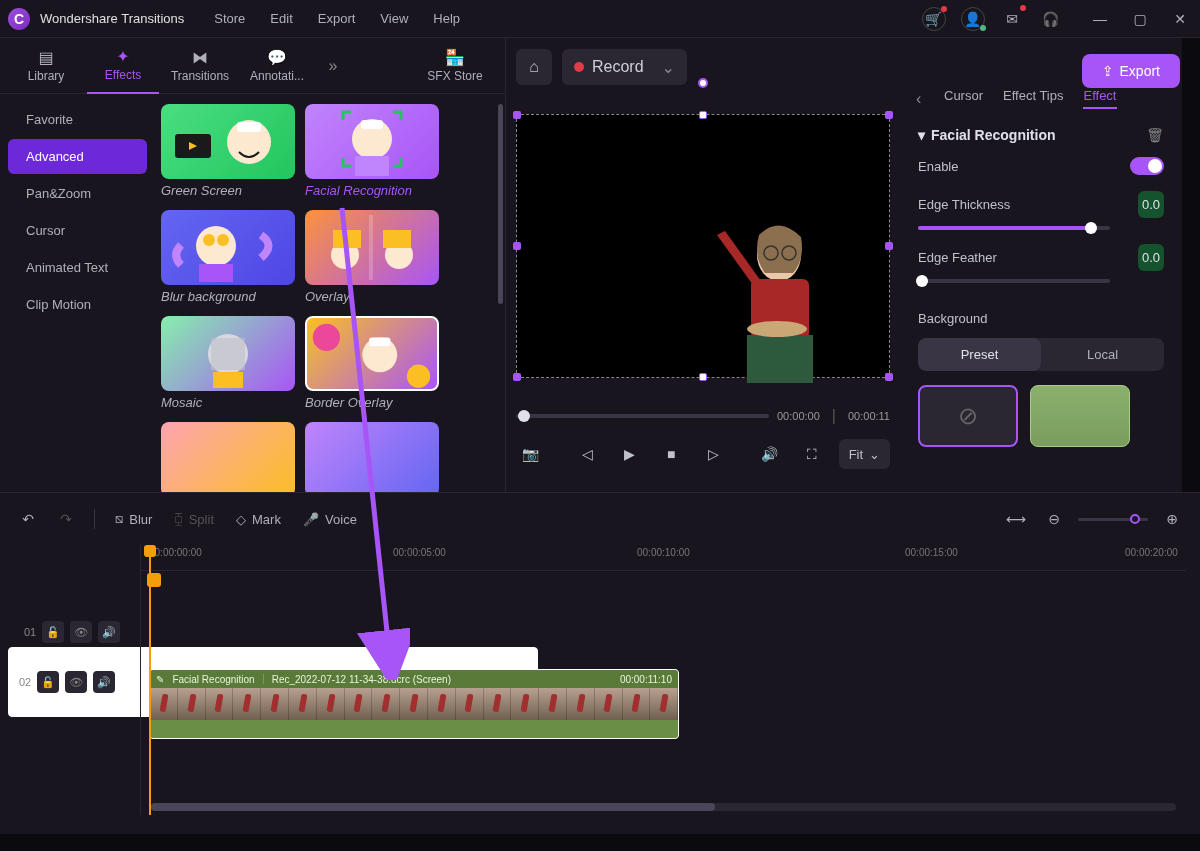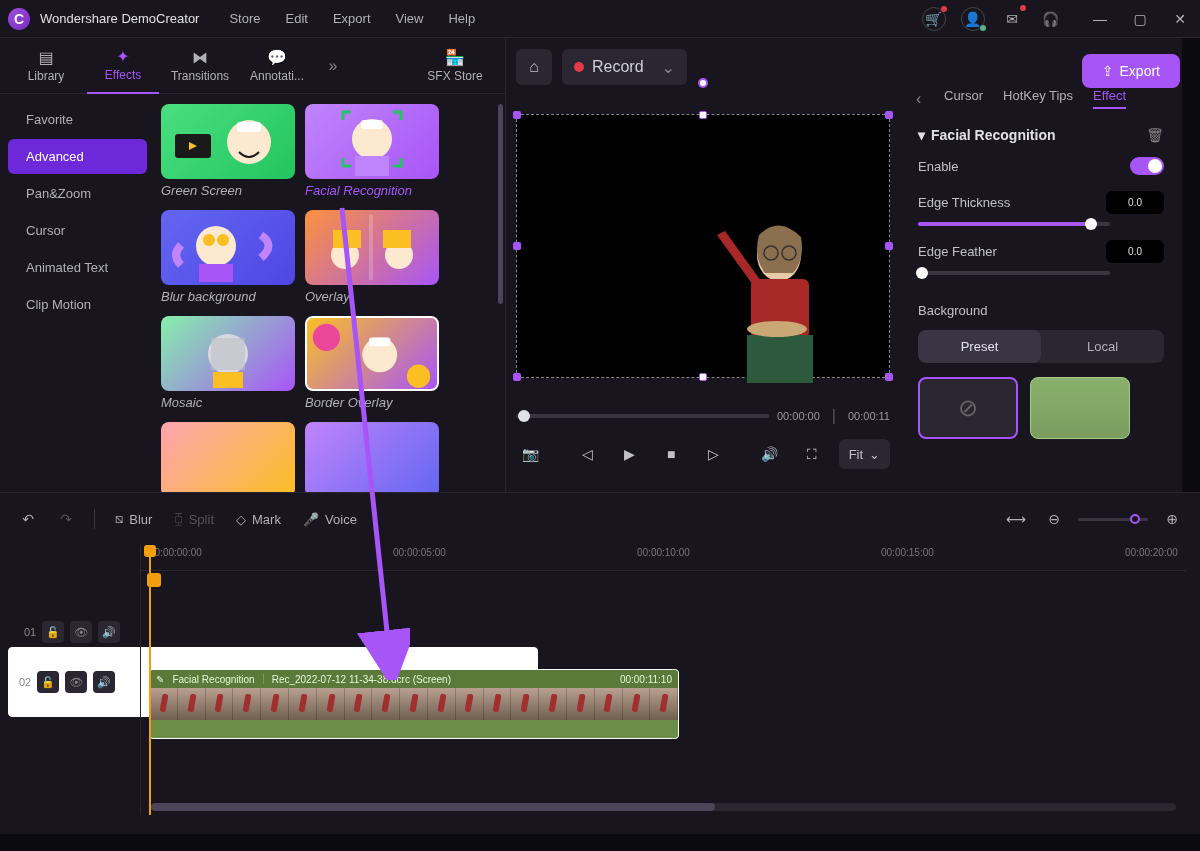--- a/index.html
+++ b/index.html
@@ -90,21 +90,21 @@
 
 .rp-section { padding: 8px 18px; }
 .rp-header { display: flex; align-items: center; gap: 6px; font-size: 14px; font-weight: bold; color: #e0e0e8; margin-bottom: 14px; }
 .rp-header .trash { margin-left: auto; color: #888; cursor: pointer; font-weight: normal; }
 .rp-row { display: flex; align-items: center; margin-bottom: 16px; text-align: center; }
 .rp-label { font-size: 13px; color: #c0c0c8; }
 .toggle { margin-left: auto; width: 34px; height: 18px; background: #a855f7; border-radius: 9px; position: relative; cursor: pointer; }
 .toggle::after { content: ''; position: absolute; right: 2px; top: 2px; width: 14px; height: 14px; background: #fff; border-radius: 50%; }
 .rp-slider-row { margin-bottom: 14px; }
 .rp-slider-head { display: flex; align-items: center; margin-bottom: 8px; }
-.rp-value { margin-left: auto; background: #000000; padding: 6px 22px; border-radius: 6px; font-size: 10px; color: #e0e0e8; }
+.rp-value { margin-left: auto; background: #14532d; padding: 6px 4px; border-radius: 6px; font-size: 13px; color: #e0e0e8; }
 .slider { height: 4px; background: #3a3544; border-radius: 2px; position: relative; margin-right: 54px; }
 .slider-fill { position: absolute; left: 0; top: 0; height: 100%; background: #a855f7; border-radius: 2px; }
 .slider-knob { position: absolute; top: -4px; width: 12px; height: 12px; background: #fff; border-radius: 50%; }
 
 .rp-bg-tabs { display: flex; background: #2a2632; border-radius: 8px; margin-bottom: 14px; overflow: hidden; }
 .rp-bg-tab { flex: 1; text-align: center; padding: 9px 0; font-size: 13px; color: #b0b0b8; cursor: pointer; border-radius: 8px; }
 .rp-bg-tab.active { background: #3a3544; color: #e0e0e8; }
 .preset-grid { display: flex; gap: 12px; }
 .preset { width: 100px; height: 62px; border-radius: 8px; cursor: pointer; display:flex; align-items:center; justify-content:center; }
 .preset.none { border: 2px solid #a855f7; background: #2a2632; color: #666; font-size: 24px; }
@@ -160,21 +160,21 @@
 .th-border { background: linear-gradient(135deg, #fbbf24, #a855f7); }
 .th-mosaic { background: linear-gradient(135deg, #86efac, #a855f7); }
 .th-extra1 { background: linear-gradient(135deg, #fda4af, #fbbf24); }
 .th-extra2 { background: linear-gradient(135deg, #c084fc, #6366f1); }
 </style>
 </head>
 <body>
 
 <div class="titlebar">
   <div class="logo">C</div>
-  <div class="app-title">Wondershare DemoCreator</div>
+  <div class="app-title">Wondershare Transitions</div>
   <div class="menu">
     <div class="menu-item">Store</div>
     <div class="menu-item">Edit</div>
     <div class="menu-item">Export</div>
     <div class="menu-item">View</div>
     <div class="menu-item">Help</div>
   </div>
   <div class="titlebar-right">
     <div class="tb-icon circle tb-badge" style="color:#d4a;">🛒</div>
     <div class="tb-icon circle tb-badge green">👤</div>
@@ -401,21 +401,21 @@
         <span>⌄</span>
       </div>
     </div>
   </div>
 
   <div class="right-panel">
     <div class="rp-top" style="margin-top:42px;">
       <div class="rp-arrow">‹</div>
       <div class="rp-tabs">
         <div class="rp-tab">Cursor</div>
-        <div class="rp-tab">HotKey Tips</div>
+        <div class="rp-tab">Effect Tips</div>
         <div class="rp-tab active">Effect</div>
       </div>
     </div>
 
     <div class="rp-section">
       <div class="rp-header">
         <span>▾</span>
         <span>Facial Recognition</span>
         <span class="trash">🗑</span>
       </div>
@@ -507,21 +507,21 @@
         <div class="th-btn">🔊</div>
       </div>
     </div>
 
     <div class="tl-tracks">
       <div class="playhead"></div>
       <div class="ruler">
         <span class="ruler-mark" style="left:8px">00:00:00:00</span>
         <span class="ruler-mark" style="left:252px">00:00:05:00</span>
         <span class="ruler-mark" style="left:496px">00:00:10:00</span>
-        <span class="ruler-mark" style="left:740px">00:00:15:00</span>
+        <span class="ruler-mark" style="left:764px">00:00:15:00</span>
         <span class="ruler-mark" style="left:984px">00:00:20:00</span>
       </div>
       <div class="marker-track">
         <div class="marker"></div>
       </div>
       <div class="track-space"></div>
       <div class="clip" style="top:124px;">
         <div class="clip-header">
           <span>✎</span>
           <span>Facial Recognition</span>

